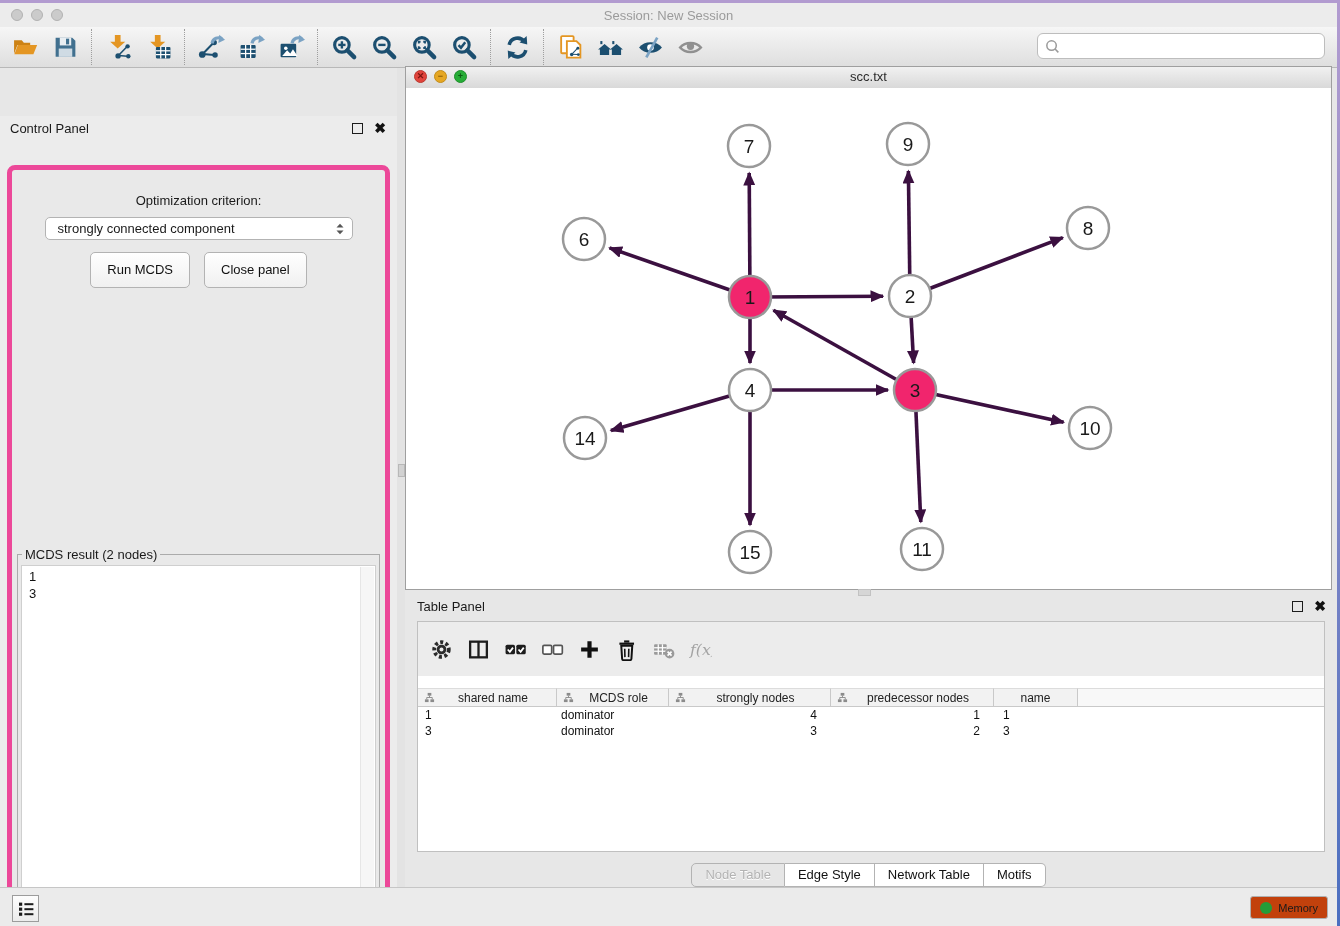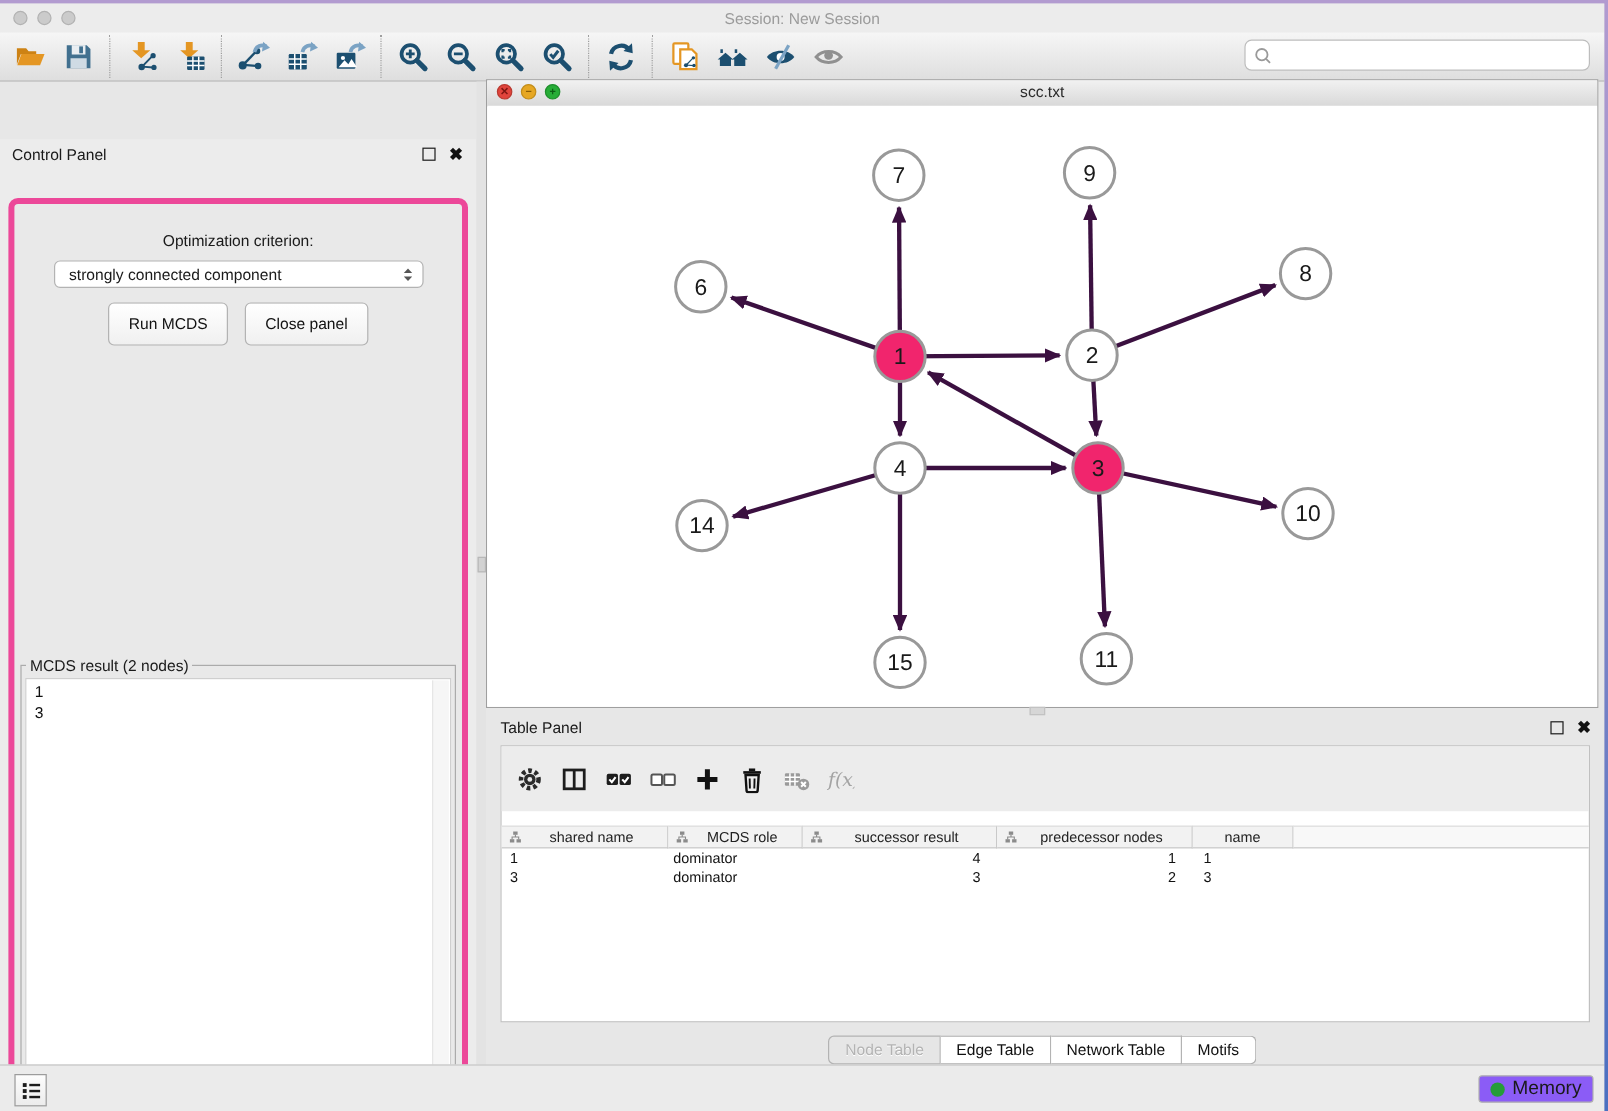--- a/index.html
+++ b/index.html
@@ -98,21 +98,21 @@
 
   .bottom-tabs{position:absolute;left:405px;width:927px;top:863px;display:flex;justify-content:center;}
 
   
   .statusbar{position:absolute;left:0;right:3px;bottom:0;height:38px;background:#ebebeb;border-top:1px solid #c6c6c6;}
   .list-btn{position:absolute;left:12px;top:7px;width:27px;height:27px;box-sizing:border-box;
       background:linear-gradient(#fdfdfd,#ececec);border:1px solid #9c9c9c;
       display:flex;align-items:center;justify-content:center;}
   .list-btn svg{width:22px;height:22px;}
   .memory-btn{position:absolute;right:9px;top:8px;height:23px;border:1px solid #b0b0b0;border-radius:3px;
-      background:#8b5cf6;display:flex;align-items:center;gap:6px;padding:0 9px;font-size:16px;box-sizing:border-box;}
+      background:#c2410c;display:flex;align-items:center;gap:6px;padding:0 9px;font-size:11px;box-sizing:border-box;}
   .mem-dot{width:12px;height:12px;border-radius:50%;background:#259c38;}
 </style>
 </head>
 <body>
 
 <div class="top-strip"></div>
 <div class="right-strip"></div>
 
 <div class="titlebar">
   <div class="lights">
@@ -512,21 +512,21 @@
         </div>
         <div class="th" style="width: 162px;">
           <svg viewBox="0 0 12 12" width="11" height="11">
             <g fill="#8b8b8b">
               <rect x="4" y="1" width="4" height="3"></rect>
               <rect x="1" y="8" width="4" height="3"></rect>
               <rect x="7" y="8" width="4" height="3"></rect>
             </g>
             <path d="M6 4v2 M3 8V6h6v2" stroke="#8b8b8b" fill="none" stroke-width="1"></path>
           </svg>
-          <span class="lbl">successor result</span>
+          <span class="lbl">strongly nodes</span>
         </div>
         <div class="th" style="width: 163px;">
           <svg viewBox="0 0 12 12" width="11" height="11">
             <g fill="#8b8b8b">
               <rect x="4" y="1" width="4" height="3"></rect>
               <rect x="1" y="8" width="4" height="3"></rect>
               <rect x="7" y="8" width="4" height="3"></rect>
             </g>
             <path d="M6 4v2 M3 8V6h6v2" stroke="#8b8b8b" fill="none" stroke-width="1"></path>
           </svg>
@@ -552,21 +552,21 @@
           <div class="td a-right" style="width: 163px;">2</div>
           <div class="td a-left4" style="width: 84px;">3</div>
         </div>
       </div>
   </div>
 </div>
 
 <div class="bottom-tabs">
     <span class="seg" id="table-tabs">
       <span class="tab active">Node Table</span>
-      <span class="tab">Edge Table</span>
+      <span class="tab">Edge Style</span>
       <span class="tab">Network Table</span>
       <span class="tab">Motifs</span>
     </span>
   </div>
 
 <div class="statusbar">
   <span class="list-btn">
     <svg viewBox="0 0 22 22">
       <g fill="#1c1c1c">
         <rect x="4" y="4.6" width="3.2" height="3.2"></rect>

